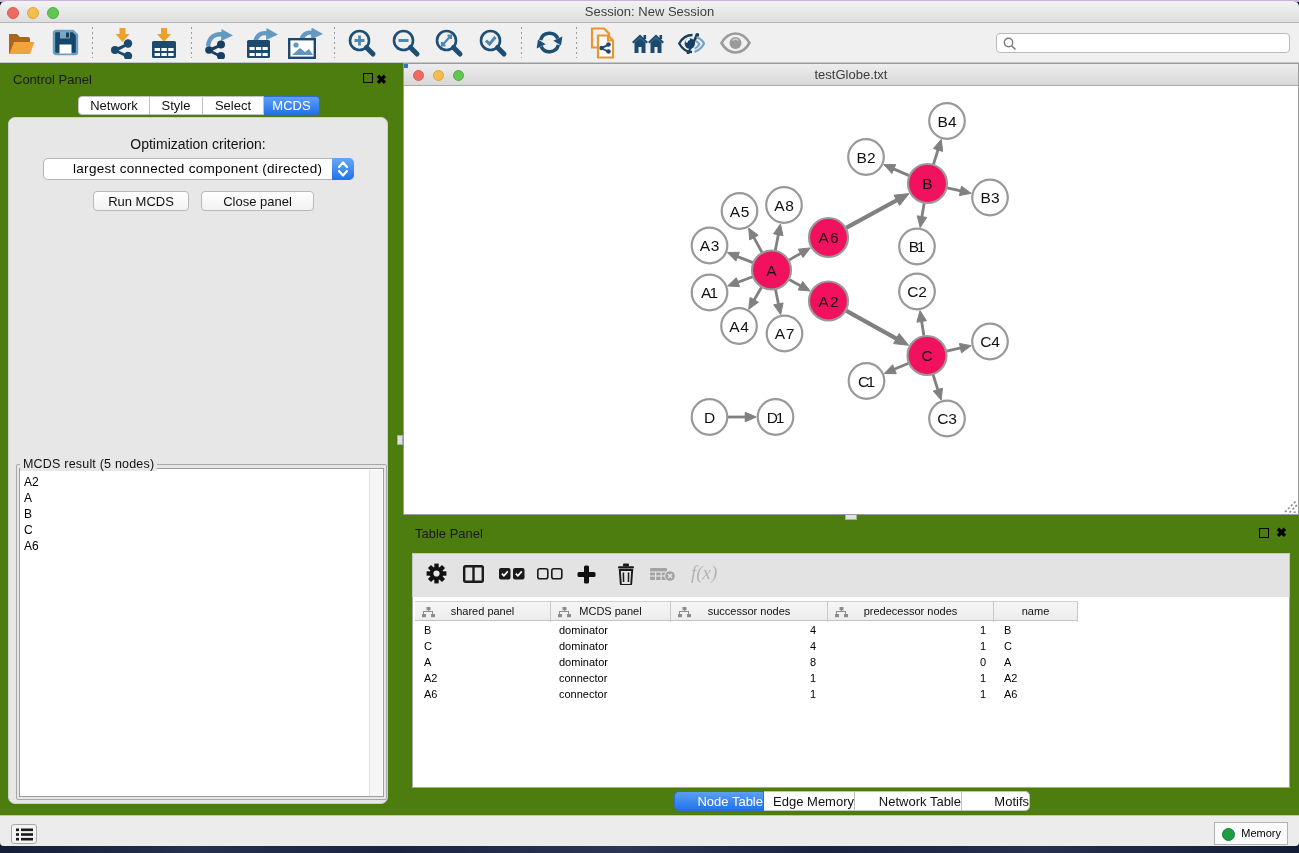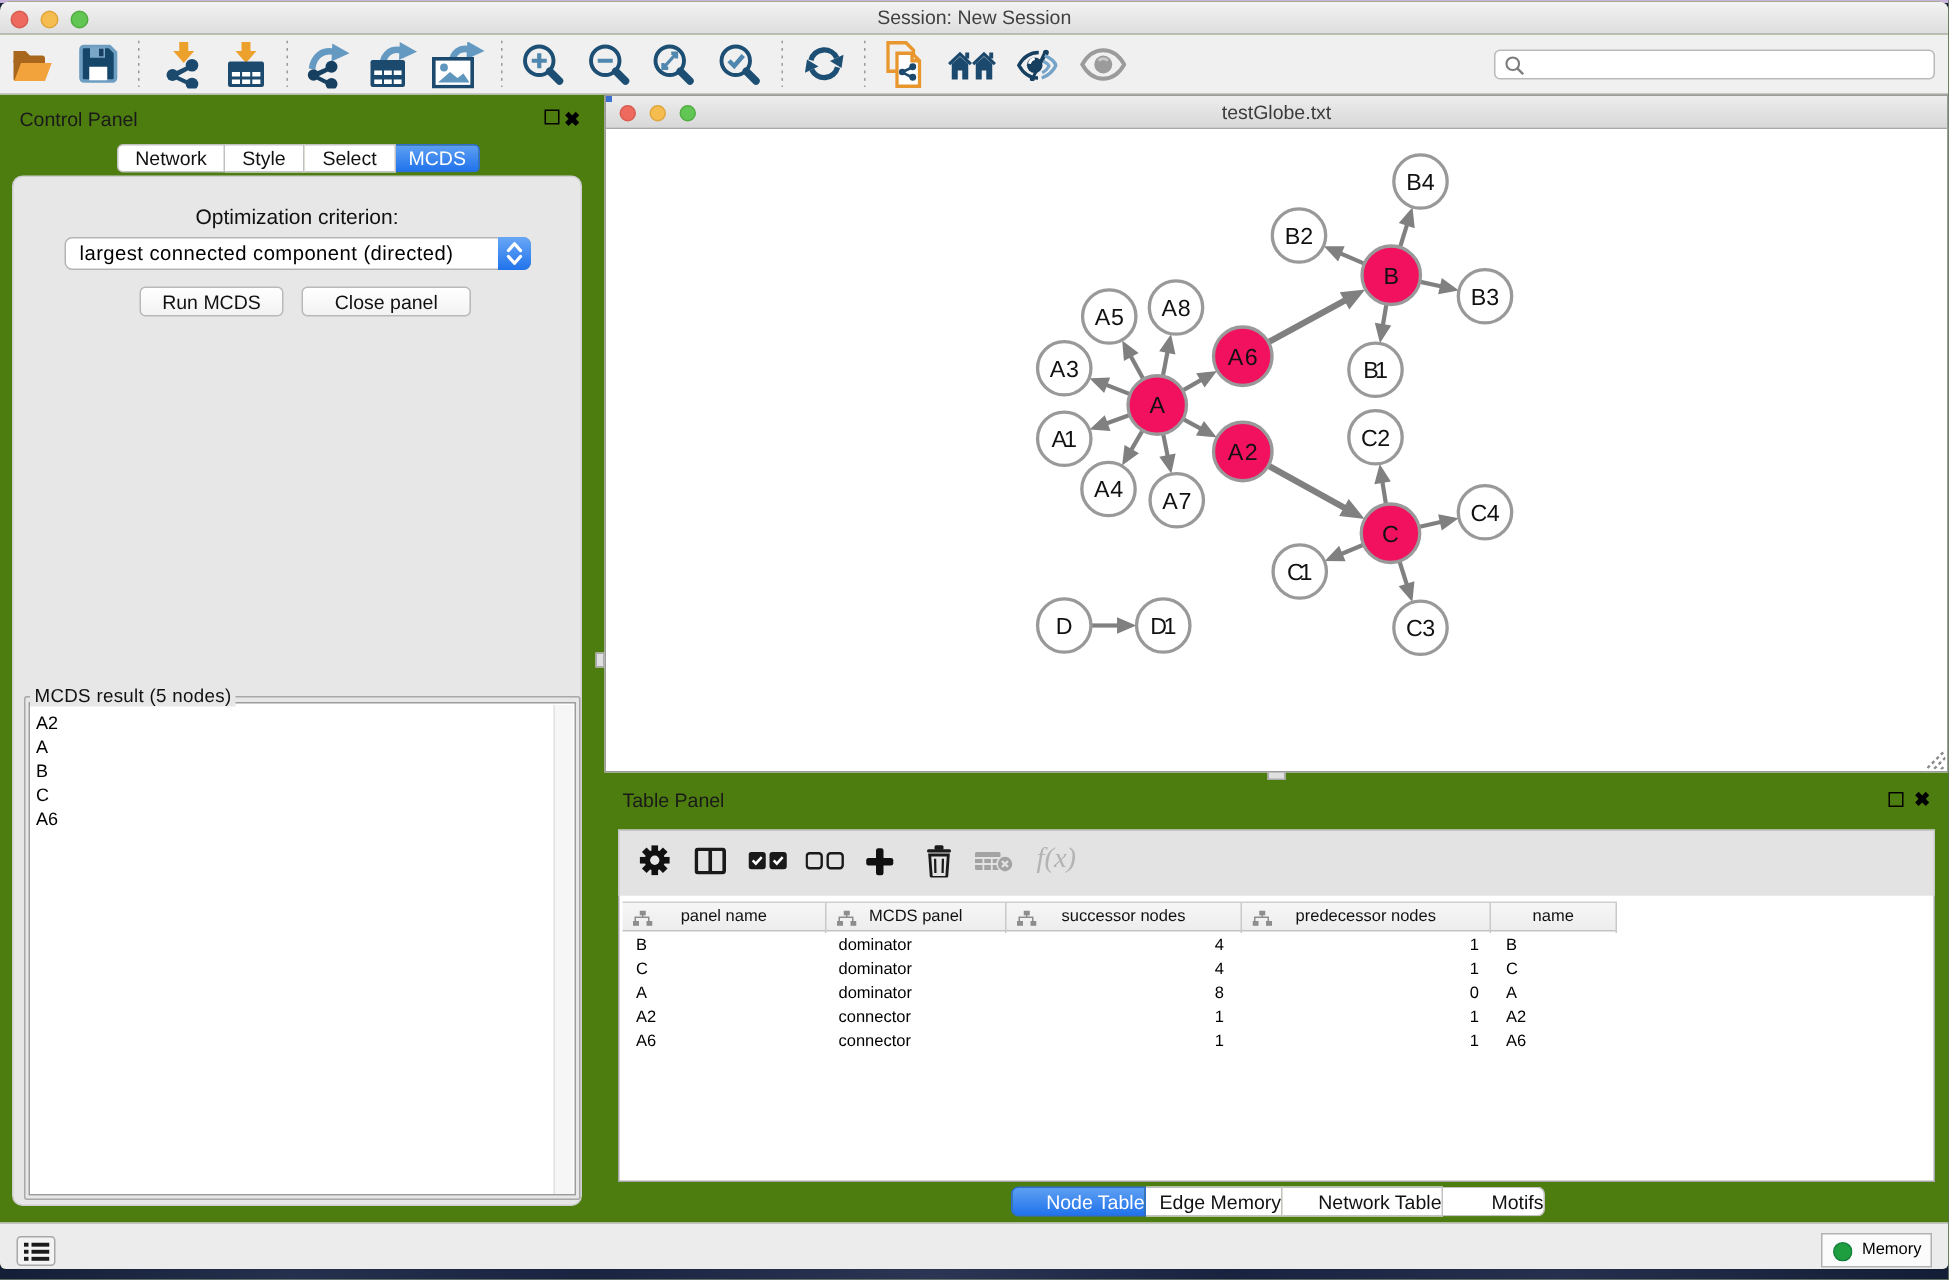--- a/index.html
+++ b/index.html
@@ -22,21 +22,21 @@
 #cp-title{left:13px;top:71px;font-size:13px;color:#1a1a1a}
 .dockbtn{font-size:13px;color:#000;top:66px}
 .float-sq{top:72px;width:10px;height:10px;border:1.5px solid #000}
 #cp-tabs{left:78px;top:95px;height:19px}
 .seg{float:left;height:19px;border:1px solid #c2c2c2;border-left:none;background:#fff;color:#111;font-size:13px;text-align:center;line-height:18px}
 .seg.first{border-left:1px solid #c2c2c2;border-radius:4px 0 0 4px}
 .seg.last{border-radius:0 4px 4px 0}
 .seg.sel{background:linear-gradient(#5d9ff2,#2173ec);border-color:#2e6dd2;color:#fff}
 #cp-panel{left:8px;top:116px;width:380px;height:687px;background:#e7e7e7;border:1px solid #cfcfcf;border-radius:7px}
 #optlabel{left:0;top:135px;width:396px;text-align:center;font-size:14px;color:#111}
-#dropdown{left:43px;top:157px;width:311px;height:22px;background:#fff;border:1px solid #b5b5b5;border-radius:5px;font-size:13.5px;color:#000;line-height:20px;padding-left:9px;letter-spacing:.3px}
+#dropdown{left:43px;top:157px;width:311px;height:22px;background:#fff;border:1px solid #b5b5b5;border-radius:5px;font-size:13.5px;color:#000;line-height:20px;padding-left:29px;letter-spacing:.3px}
 #dropstep{right:-1px;top:-1px;width:22px;height:22px;border-radius:0 5px 5px 0;background:linear-gradient(#68a7f5,#2173ec)}
 .btn{height:20px;background:linear-gradient(#ffffff,#f2f2f2);border:1px solid #b9b9b9;border-radius:4px;font-size:13px;color:#111;text-align:center;line-height:19px;top:190px}
 #fieldset{left:16px;top:463px;width:371px;height:336px;border:1px solid #a8a8a8;border-radius:2px}
 #fslabel{left:20px;top:456px;background:#e7e7e7;padding:0 3px;font-size:12.5px;color:#111;letter-spacing:.2px}
 #listbox{left:19px;top:467px;width:365px;height:329px;background:#fff;border:1px solid #9c9c9c}
 #listbox .items{position:absolute;left:4px;top:5px;font-size:12px;color:#000;line-height:16px}
 #lbscroll{right:1px;top:1px;width:13px;height:326px;background:#f6f6f6;border-left:1px solid #e2e2e2}
 
 .grip{background:#e0e0e0;border:1px solid #ababab}
 
@@ -443,21 +443,21 @@
           <line x1="11.2" y1="4" x2="11.2" y2="12"></line>
         </g>
     <circle cx="20" cy="8" r="5.3" fill="#a3a3a3" stroke="#e3e3e3" stroke-width="1"></circle>
     <path d="M18,6 L22,10 M22,6 L18,10" stroke="#e3e3e3" stroke-width="1.6"></path>
   </svg>
 
   <div class="abs" style="left:278px;top:8px;font-family:'Liberation Serif',serif;font-style:italic;font-size:19px;color:#b3b3b3">f(x)</div>
 </div>
 <div class="abs" id="tp-table">
   <div class="abs thead" style="left:2px;width:663px">
-    <div class="abs thcell" style="left:0;width:136px">panel name</div>
+    <div class="abs thcell" style="left:0;width:136px">shared panel</div>
     <div class="abs thcell" style="left:136px;width:120px">MCDS panel</div>
     <div class="abs thcell" style="left:256px;width:157px">successor nodes</div>
     <div class="abs thcell" style="left:413px;width:166px">predecessor nodes</div>
     <div class="abs thcell" style="left:579px;width:84px">name</div>
     <svg class="abs hicon" style="left:7px;top:5px" width="13" height="11" viewBox="0 0 13 11">
           <g fill="#8d8d8d">
             <rect x="4.5" y="0" width="4" height="3.2"></rect>
             <rect x="0" y="7" width="4" height="3.2"></rect>
             <rect x="9" y="7" width="4" height="3.2"></rect>
             <path d="M6,3 h1 v2 h-5 v2 h-1 v-3 h5 z M6,4 h5 v3 h-1 v-2 h-4 z"></path>

